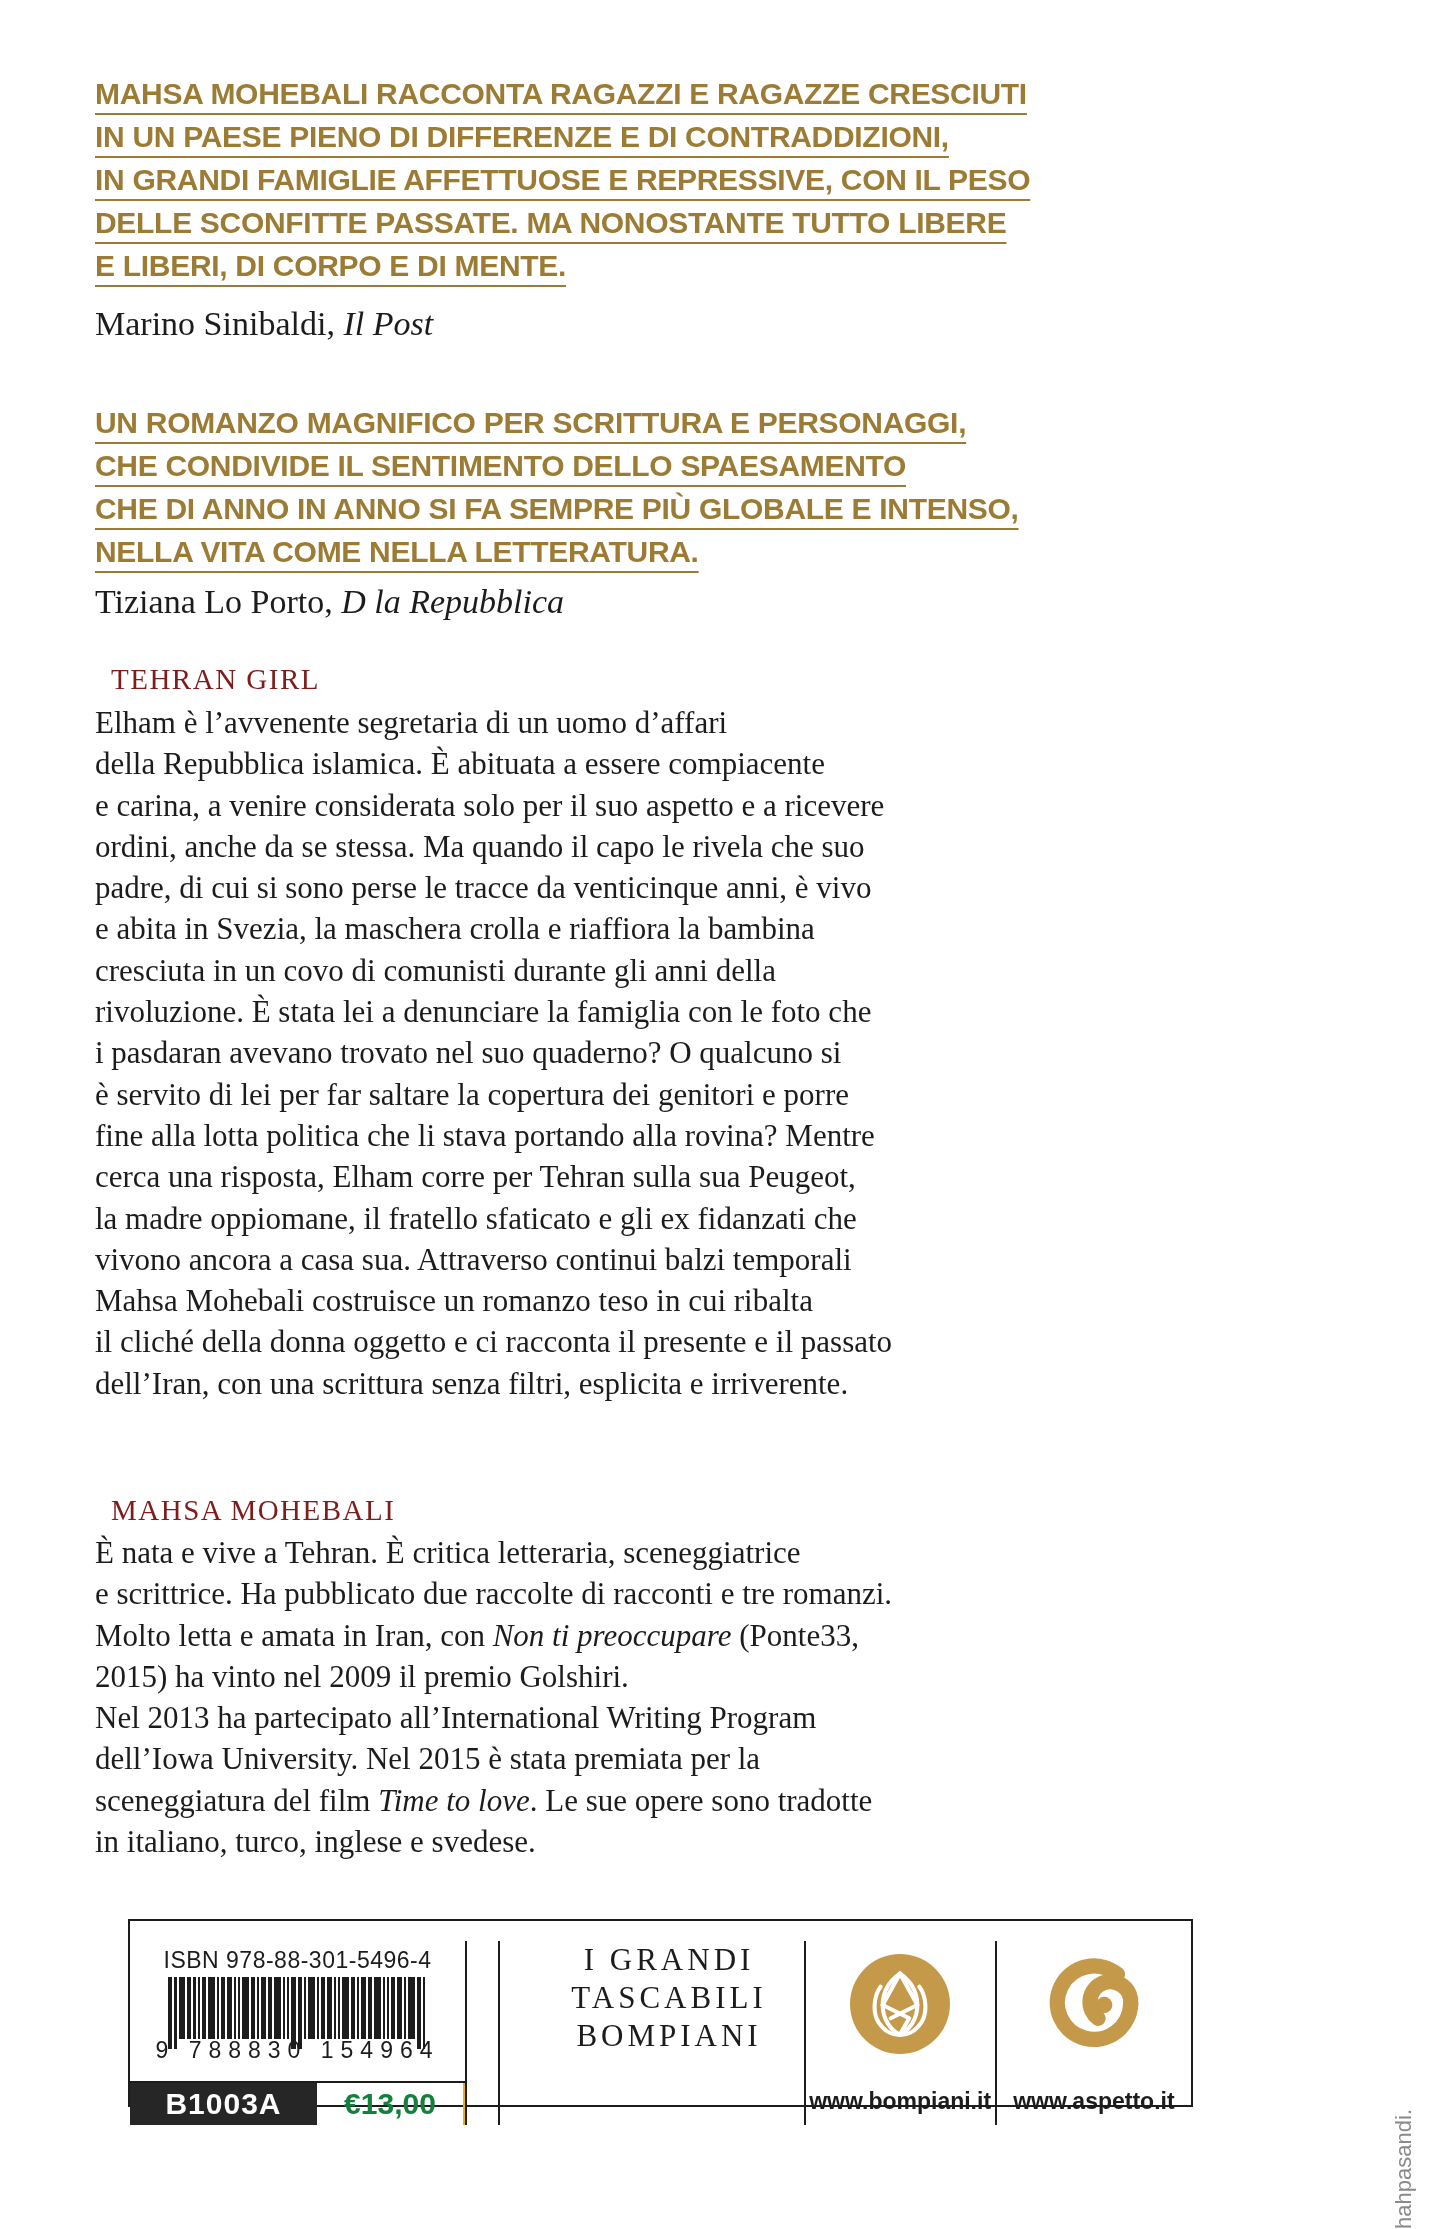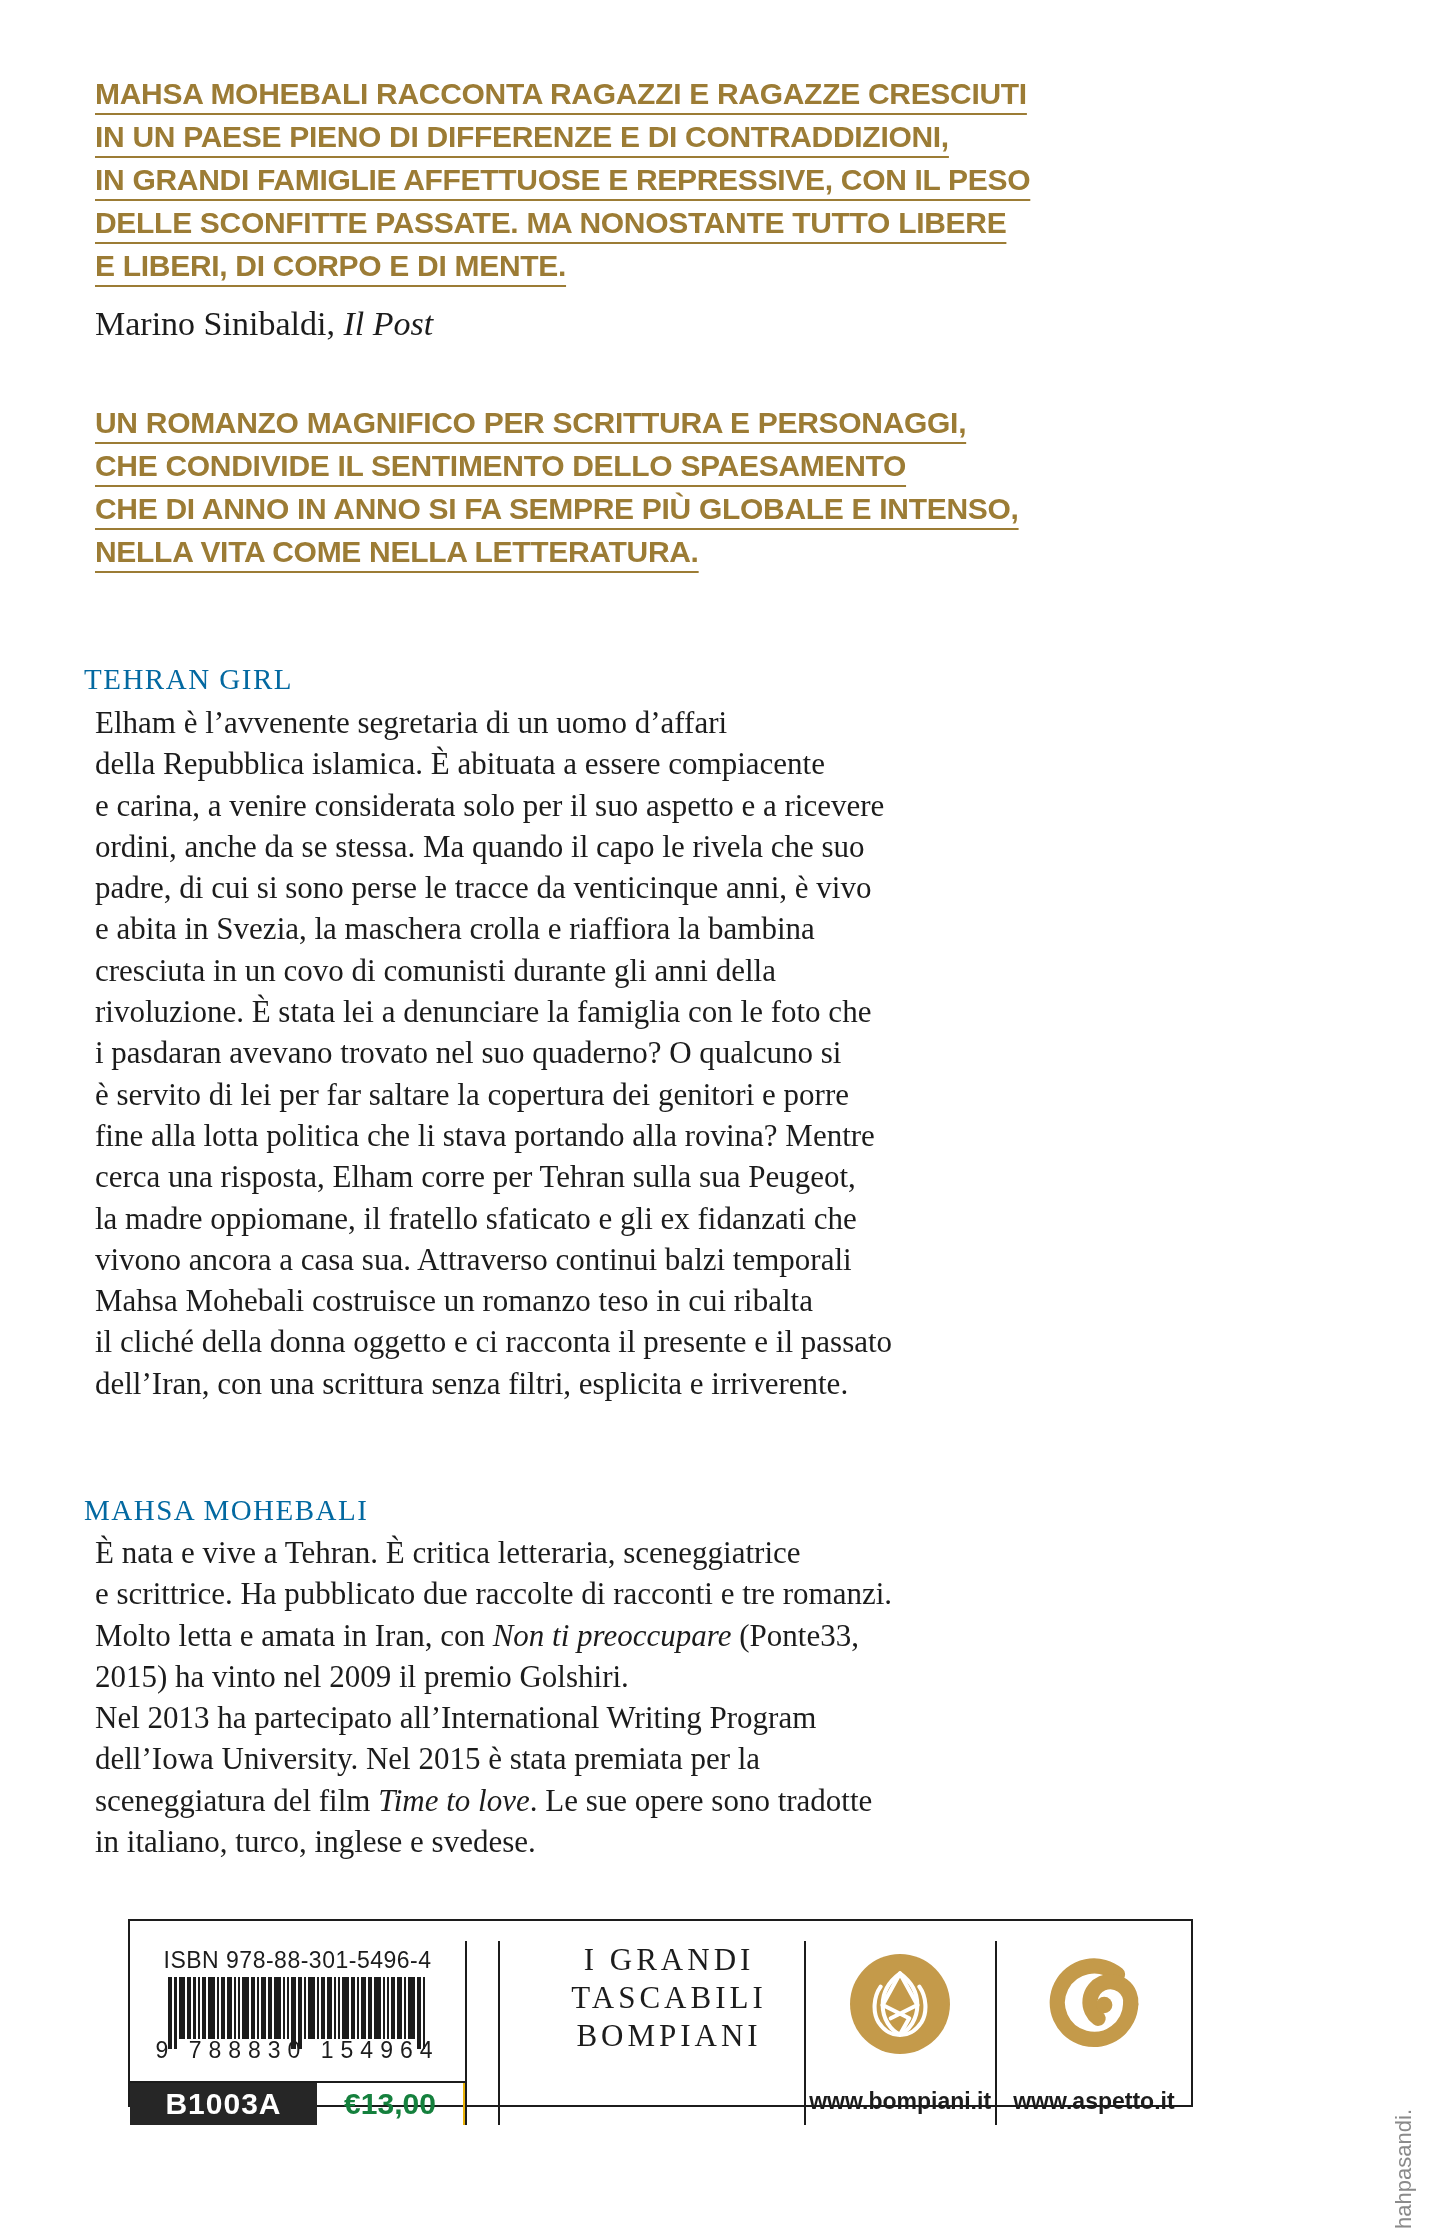--- a/index.html
+++ b/index.html
@@ -29,25 +29,25 @@
   }
   .attribution{
     position:absolute;left:95px;
     font-family:"Liberation Serif", serif;
     font-size:34px;
     color:#1c1c1c;
     white-space:nowrap;
   }
   
   .block-heading{
-    position:absolute;left:84px;
+    position:absolute;left:111px;
     font-family:"Liberation Serif", serif;
     font-size:29px;
     letter-spacing:1.5px;
-    color:#0369a1;
+    color:#7f1d1d;
     white-space:nowrap;
   }
   .body-lines{
     position:absolute;left:95px;
     font-family:"Liberation Serif", serif;
     font-size:31px;
     line-height:41.3px;
     color:#1c1c1c;
     white-space:nowrap;
   }
@@ -120,20 +120,21 @@
       <div class="line"><span>E LIBERI, DI CORPO E DI MENTE.</span></div>
     </div>
   <div class="attribution" style="top:305px;"><span>Marino Sinibaldi, </span><i>Il Post</i></div>
 
   <div class="quote" style="top:401px;">
       <div class="line"><span>UN ROMANZO MAGNIFICO PER SCRITTURA E PERSONAGGI,</span></div>
       <div class="line"><span>CHE CONDIVIDE IL SENTIMENTO DELLO SPAESAMENTO</span></div>
       <div class="line"><span>CHE DI ANNO IN ANNO SI FA SEMPRE PIÙ GLOBALE E INTENSO,</span></div>
       <div class="line"><span>NELLA VITA COME NELLA LETTERATURA.</span></div>
     </div>
+  <div class="attribution" style="top:583px;"><span>Tiziana Lo Porto, </span><i>D la Repubblica</i></div>
 
   <div class="block-heading" style="top:663px;">TEHRAN GIRL</div>
   <div class="body-lines" style="top:702px;">
       <div class="line"><span>Elham è l’avvenente segretaria di un uomo d’affari</span></div>
       <div class="line"><span>della Repubblica islamica. È abituata a essere compiacente</span></div>
       <div class="line"><span>e carina, a venire considerata solo per il suo aspetto e a ricevere</span></div>
       <div class="line"><span>ordini, anche da se stessa. Ma quando il capo le rivela che suo</span></div>
       <div class="line"><span>padre, di cui si sono perse le tracce da venticinque anni, è vivo</span></div>
       <div class="line"><span>e abita in Svezia, la maschera crolla e riaffiora la bambina</span></div>
       <div class="line"><span>cresciuta in un covo di comunisti durante gli anni della</span></div>

